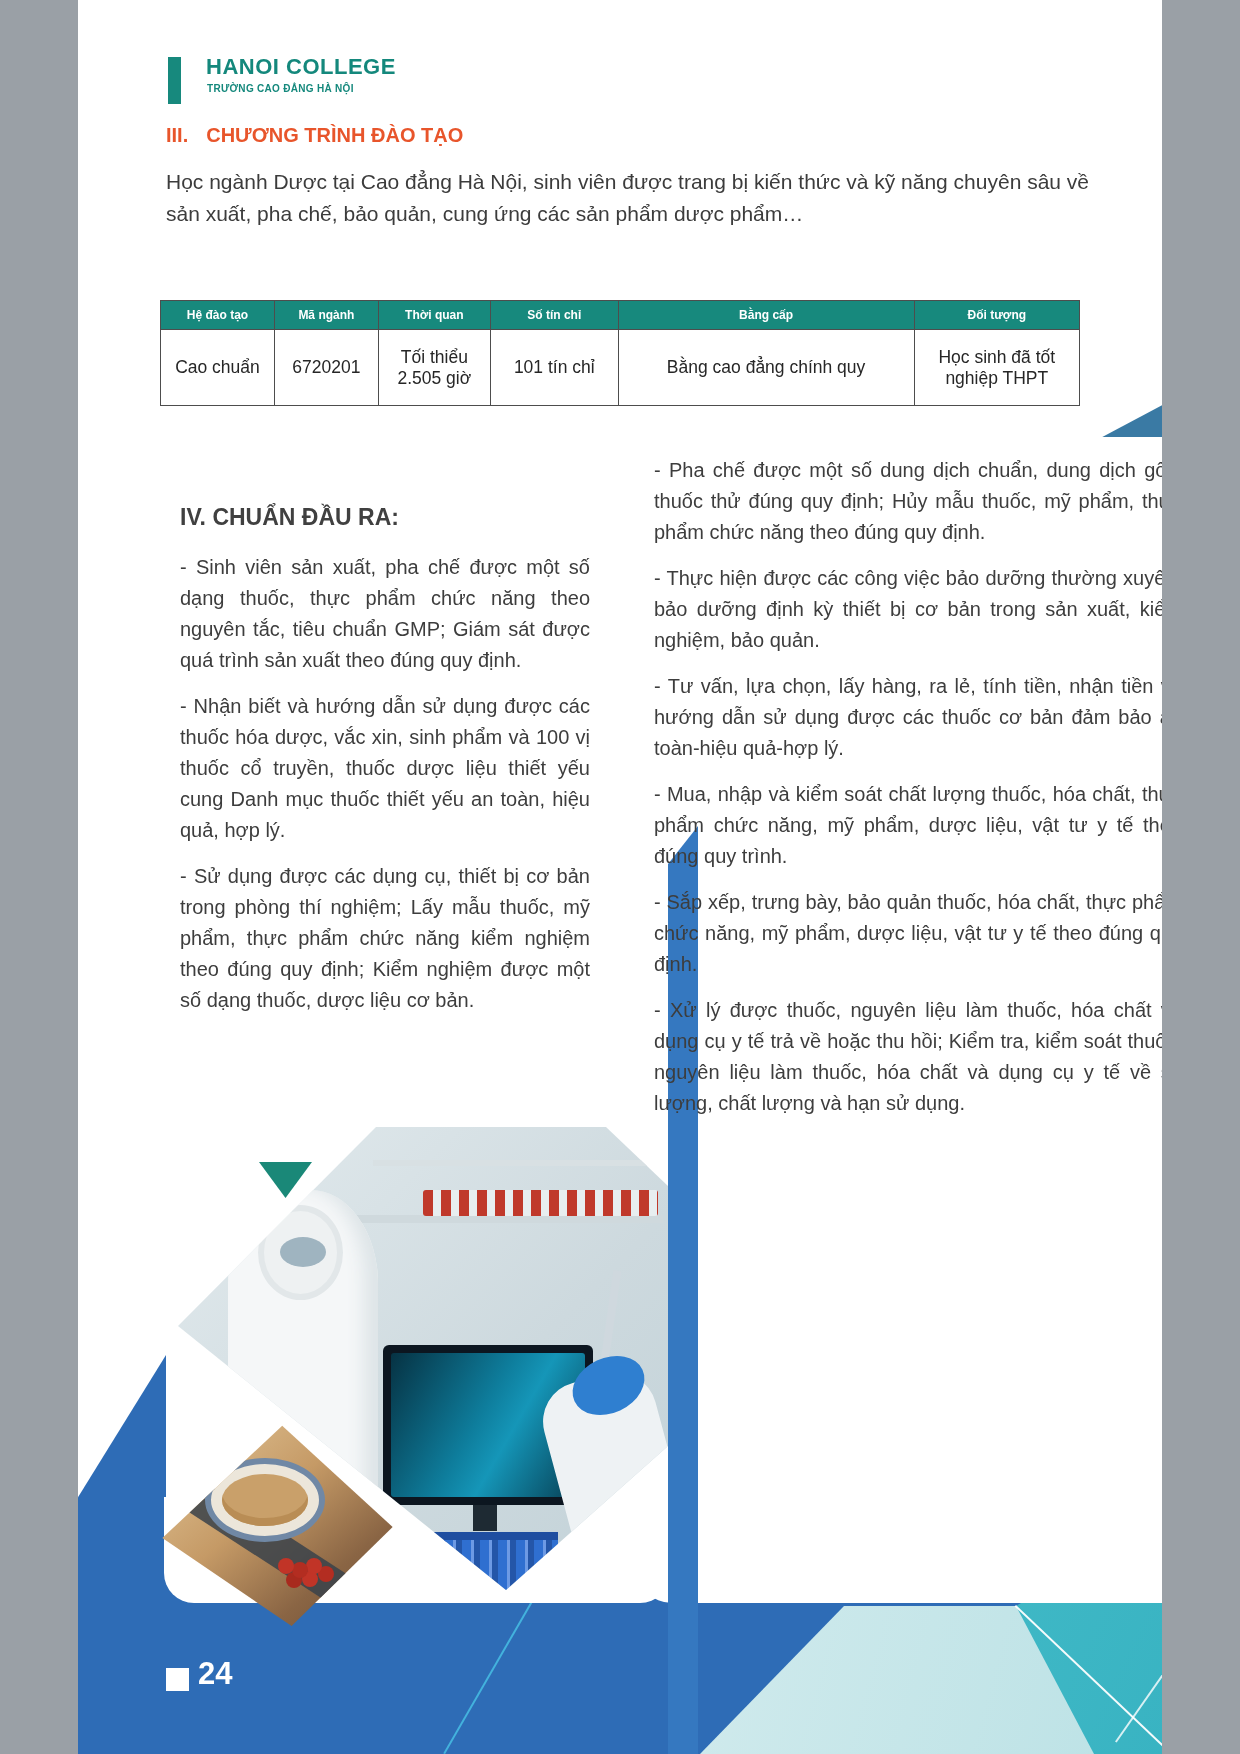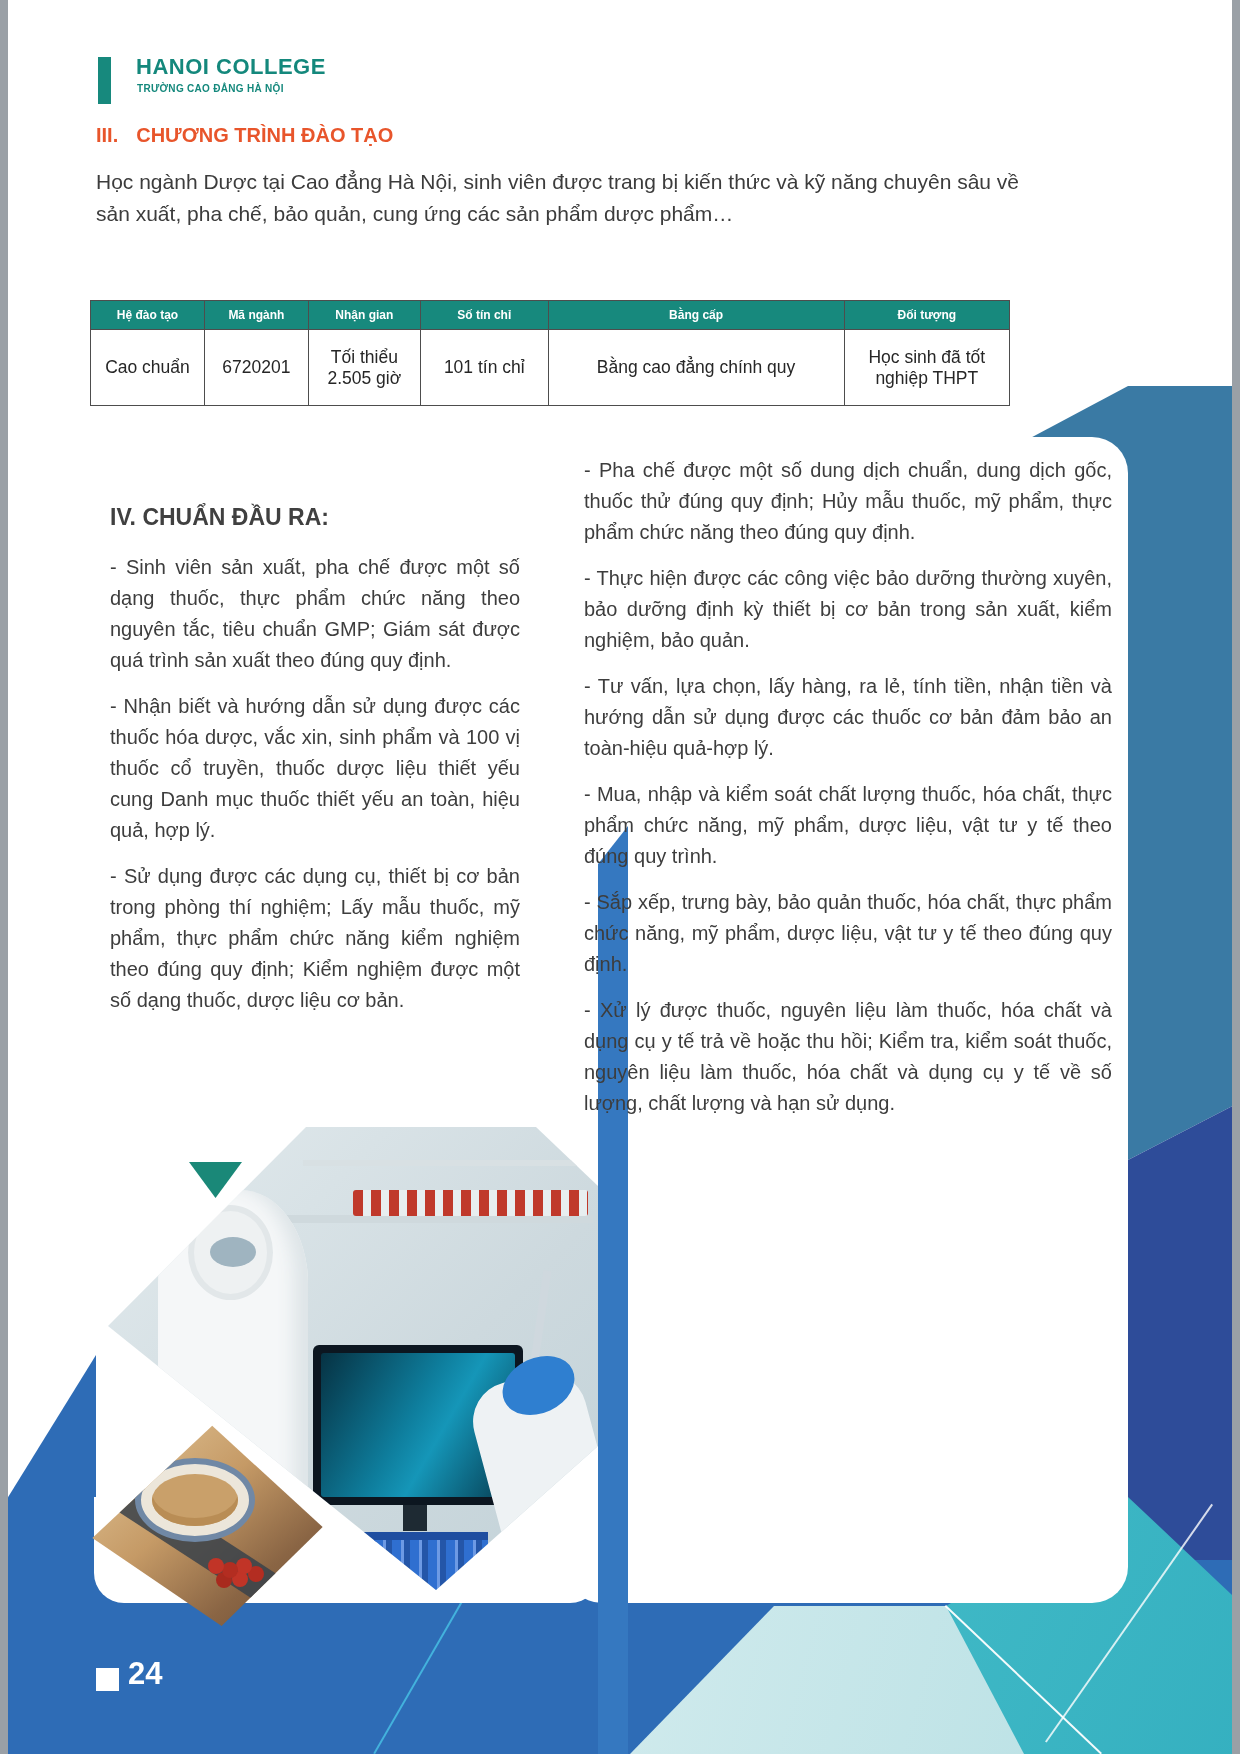--- a/index.html
+++ b/index.html
@@ -1,18 +1,18 @@
 <!DOCTYPE html>
 <html><head>
 <meta charset="utf-8">
 <style>
   html,body{margin:0;padding:0;background:#9aa0a6;}
   *{box-sizing:border-box;}
   .page{
-    position:relative;width:1224px;height:1754px;margin:0 auto;
+    position:relative;width:1084px;height:1754px;margin:0 auto;
     background:#ffffff;overflow:hidden;
     font-family:"Liberation Sans","DejaVu Sans",sans-serif;
     color:#3d3d3d;
   }
   .abs{position:absolute;}
 
   
   .logo-bar{left:90px;top:57px;width:13px;height:47px;background:#17897d;}
   .logo-title{left:128px;top:54px;font-size:22px;font-weight:bold;color:#14887c;letter-spacing:.5px;}
   .logo-sub{left:129px;top:83px;font-size:10px;font-weight:bold;color:#14887c;letter-spacing:.3px;}
@@ -134,21 +134,21 @@
           <col style="width:11.3%">
           <col style="width:12.2%">
         <col style="width:13.9%">
           <col style="width:32.2%">
           <col style="width:18%">
       </colgroup>
       <thead>
         <tr>
           <th>Hệ đào tạo</th>
           <th>Mã ngành</th>
-          <th>Nhận gian</th>
+          <th>Thời quan</th>
           <th>Số tín chỉ</th>
           <th>Bằng cấp</th>
           <th>Đối tượng</th>
         </tr>
       </thead>
       <tbody>
         <tr>
           <td>Cao chuẩn</td>
           <td>6720201</td>
           <td>Tối thiểu 2.505 giờ</td>

